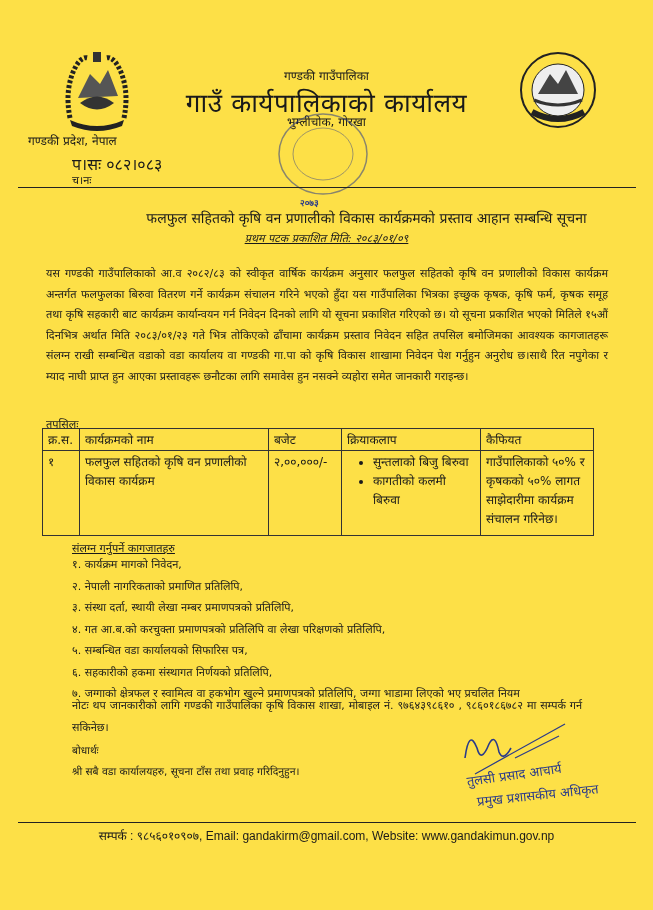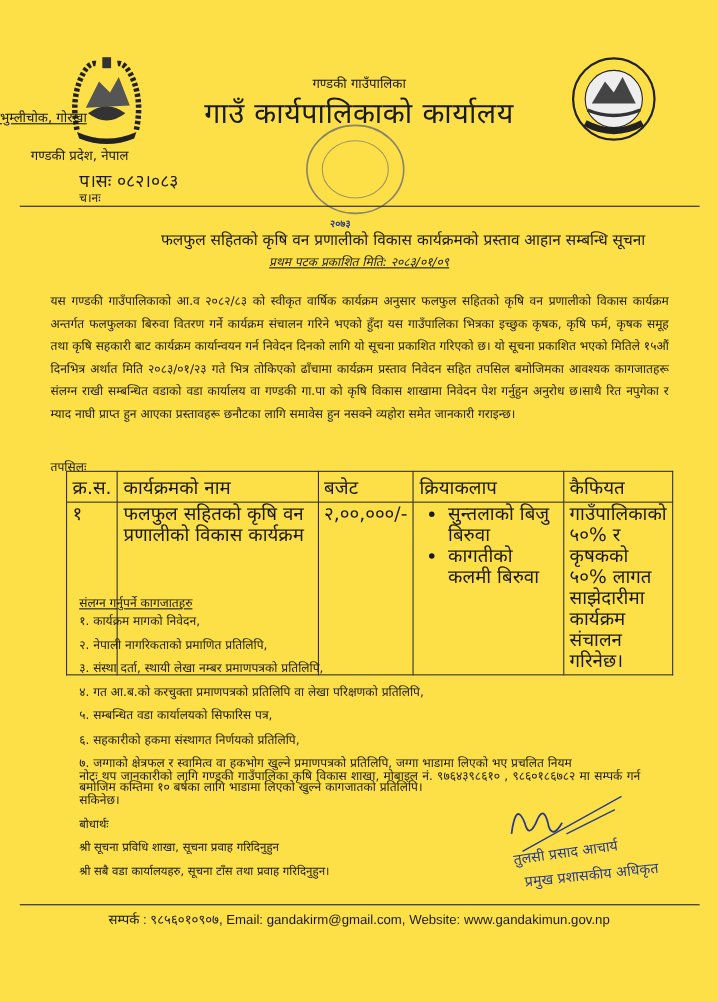--- a/index.html
+++ b/index.html
@@ -4,31 +4,31 @@
 <style>
   html, body { margin:0; padding:0; }
   body { width:653px; height:910px; background:#f7f7f5; position:relative; overflow:hidden;
          font-family:"DejaVu Sans", sans-serif; color:#1a1a1a; }
   .page { position:absolute; left:0; top:0; width:653px; height:910px; background:#fde047; }
   .abs { position:absolute; }
   .emblem-left { left:62px; top:48px; width:70px; height:86px; }
   .emblem-right { left:518px; top:50px; width:80px; height:80px; }
   .hdr-small { left:0; width:653px; text-align:center; top:67px; font-size:12px; }
   .hdr-big { left:0; width:653px; text-align:center; top:84px; font-size:26px; letter-spacing:0.5px; }
-  .hdr-loc1 { left:0; width:653px; text-align:left; top:98px; font-size:12px;text-decoration:underline; }
+  .hdr-loc1 { left:0; width:653px; text-align:center; top:113px; font-size:12px; }
   .hdr-loc2 { left:0; width:653px; top:132px; font-size:12px;margin-left:28px; }
   .ref1 { left:72px; top:153px; font-size:16px; }
   .ref2 { left:72px; top:172px; font-size:11px; }
   .seal { left:268px; top:108px; width:110px; height:92px; }
   .hrule-top { left:18px; top:187px; width:618px; height:0; border-top:1.5px solid #222; }
   .title { left:0; width:653px; text-align:center; top:208px; font-size:14px;padding-left:40px; }
   .subtitle { left:0; width:653px; text-align:center; top:230px; font-size:11px; font-style:italic; text-decoration:underline; }
   .body-para { left:46px; top:264px; width:562px; font-size:11px; line-height:20.5px; text-align:justify; }
   .tapasil { left:46px; top:416px; font-size:11px; }
-  table.sched { position:absolute; left:60px; top:428px; width:552px; border-collapse:collapse; font-size:17px; }
+  table.sched { position:absolute; left:42px; top:428px; width:552px; border-collapse:collapse; font-size:12px; }
   table.sched td, table.sched th { border:1.5px solid #333; vertical-align:top; padding:2px 5px; text-align:left; font-weight:normal; }
   table.sched th { height:14px; }
   table.sched td { line-height:19px; }
   table.sched ul { margin:0; padding-left:26px; }
   .enc-head { left:72px; top:540px; font-size:11px; text-decoration:underline; }
   .enc-list { left:72px; top:554px; width:500px; font-size:11px; line-height:21.5px; }
   .enc-list div { white-space:nowrap; }
   .note { left:72px; top:695px; width:510px; font-size:11px; line-height:22px; text-align:justify; }
   .bodharth { left:72px; top:740px; font-size:10.5px; line-height:21px; }
   .sig { left:455px; top:718px; width:160px; height:60px; }
@@ -114,27 +114,25 @@
 
   <div class="abs enc-head">संलग्न गर्नुपर्ने कागजातहरु</div>
   <div class="abs enc-list">
     <div>१. कार्यक्रम मागको निवेदन,</div>
     <div>२. नेपाली नागरिकताको प्रमाणित प्रतिलिपि,</div>
     <div>३. संस्था दर्ता, स्थायी लेखा नम्बर प्रमाणपत्रको प्रतिलिपि,</div>
     <div>४. गत आ.ब.को करचुक्ता प्रमाणपत्रको प्रतिलिपि वा लेखा परिक्षणको प्रतिलिपि,</div>
     <div>५. सम्बन्धित वडा कार्यालयको सिफारिस पत्र,</div>
     <div>६. सहकारीको हकमा संस्थागत निर्णयको प्रतिलिपि,</div>
     <div>७. जग्गाको क्षेत्रफल र स्वामित्व वा हकभोग खुल्ने प्रमाणपत्रको प्रतिलिपि, जग्गा भाडामा लिएको भए प्रचलित नियम</div>
-    <div>बमोजिम कम्तिमा १० बर्षका लागि भाडामा लिएको खुल्ने कागजातको प्रतिलिपि।</div>
   </div>
   <div class="abs note">नोटः थप जानकारीको लागि गण्डकी गाउँपालिका कृषि विकास शाखा, मोबाइल नं. ९७६४३९८६१० , ९८६०१८६७८२ मा सम्पर्क गर्न सकिनेछ।</div>
 
   <div class="abs bodharth">
     <div>बोधार्थः</div>
-    <div>श्री सूचना प्रविधि शाखा, सूचना प्रवाह गरिदिनुहुन</div>
     <div>श्री सबै वडा कार्यालयहरु, सूचना टाँस तथा प्रवाह गरिदिनुहुन।</div>
   </div>
 
   <div class="abs sig">
     <svg width="160" height="60" viewBox="0 0 160 60">
       <path d="M10 40 Q14 10 22 30 Q26 46 34 26 Q40 14 44 34 Q48 44 56 30" fill="none" stroke="#2a3a8a" stroke-width="1.6"></path>
       <path d="M20 56 L110 6" stroke="#2a3a8a" stroke-width="1.2"></path>
       <path d="M60 40 Q80 30 104 18" fill="none" stroke="#2a3a8a" stroke-width="1.2"></path>
     </svg>
   </div>

